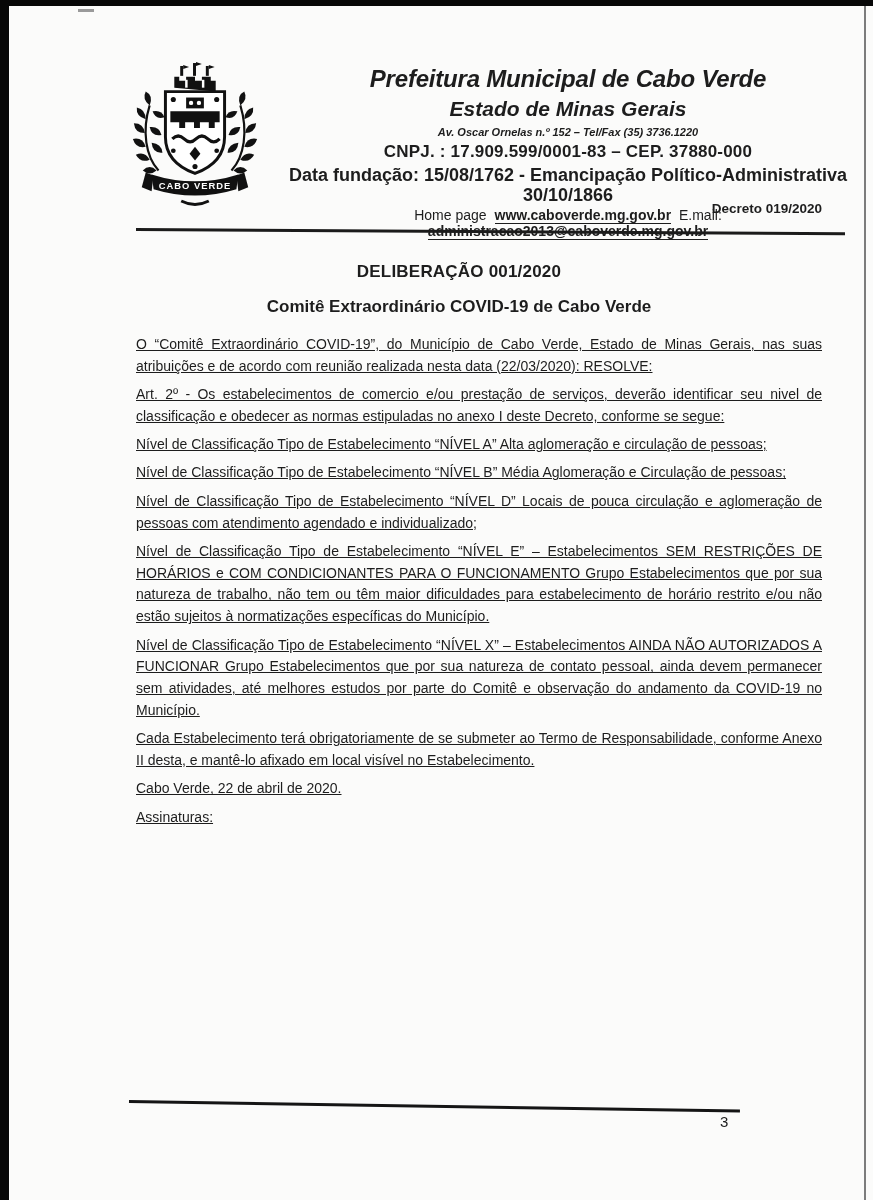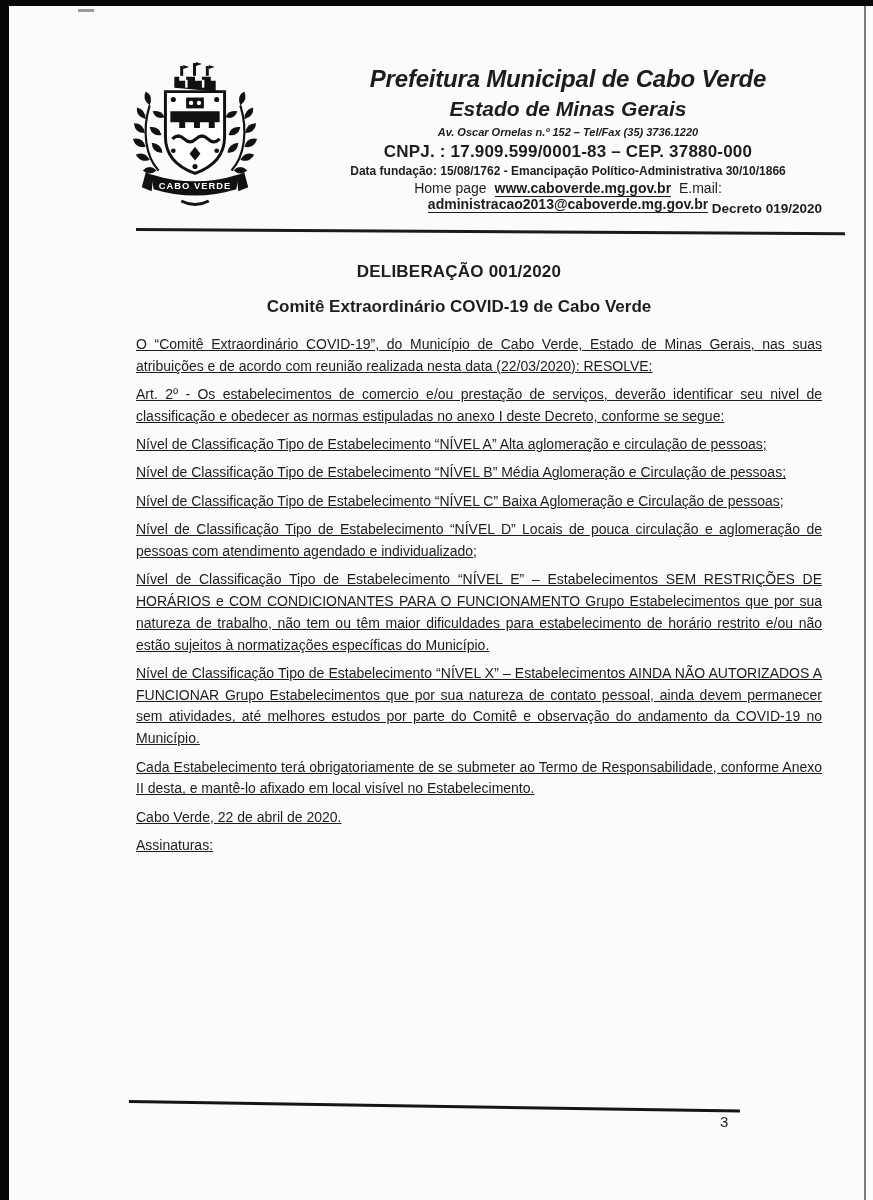--- a/index.html
+++ b/index.html
@@ -14,21 +14,21 @@
   .scan-left{position:absolute;left:0;top:0;width:9px;height:1200px;background:#070707;}
   .scan-right{position:absolute;left:864px;top:6px;width:2px;height:1194px;background:#7c7c7c;}
   .scan-dash{position:absolute;left:78px;top:9px;width:16px;height:3px;background:#9a9a9a;}
   
   .logo{position:absolute;left:126px;top:60px;width:138px;height:148px;}
   .hdr{position:absolute;left:284px;top:66px;width:568px;text-align:center;line-height:1.12;}
   .hdr .org{font-size:24px;font-weight:bold;font-style:italic;letter-spacing:-.2px;}
   .hdr .state{font-size:21px;font-weight:bold;font-style:italic;margin-top:4px;}
   .hdr .addr{font-size:11px;font-weight:bold;font-style:italic;margin-top:6px;}
   .hdr .cnpj{font-size:17px;font-weight:bold;margin-top:3px;letter-spacing:.2px;}
-  .hdr .found{font-size:12px;font-weight:bold;margin-top:4px;}
+  .hdr .found{font-size:18px;font-weight:bold;margin-top:4px;}
   .hdr .home{font-size:14px;margin-top:3px;}
   .hdr .home .lnk{font-weight:bold;border-bottom:1.5px solid #1d1d1d;padding-bottom:0px;}
   .hdr .home .plain{margin:0 4px;}
   .decree-ref{position:absolute;right:51px;top:201px;font-size:13.5px;font-weight:bold;}
   .rule-top{position:absolute;left:136px;top:228px;width:709px;height:3px;background:#1b1b1b;
             transform:rotate(.35deg);transform-origin:left center;}
   
   .content{position:absolute;left:136px;top:262px;width:686px;}
   .doc-title{font-size:17px;font-weight:bold;text-align:center;margin:0 40px 15px 0;letter-spacing:.2px;}
   .doc-subtitle{font-size:17px;font-weight:bold;text-align:center;margin:0 40px 17px 0;}
@@ -119,21 +119,20 @@
 <div class="rule-top"></div>
 
 <div class="content">
   <div class="doc-title">DELIBERAÇÃO 001/2020</div>
   <div class="doc-subtitle">Comitê Extraordinário COVID-19 de Cabo Verde</div>
   <div>
       <p>O “Comitê Extraordinário COVID-19”, do Município de Cabo Verde, Estado de Minas Gerais, nas suas atribuições e de acordo com reunião realizada nesta data (22/03/2020): RESOLVE:</p>
       <p>Art. 2º - Os estabelecimentos de comercio e/ou prestação de serviços, deverão identificar seu nivel de classificação e obedecer as normas estipuladas no anexo I deste Decreto, conforme se segue:</p>
       <p>Nível de Classificação Tipo de Estabelecimento “NÍVEL A” Alta aglomeração e circulação de pessoas;</p>
       <p>Nível de Classificação Tipo de Estabelecimento “NÍVEL B” Média Aglomeração e Circulação de pessoas;</p>
-      <p>Nível de Classificação Tipo de Estabelecimento “NÍVEL C” Baixa Aglomeração e Circulação de pessoas;</p>
       <p>Nível de Classificação Tipo de Estabelecimento “NÍVEL D” Locais de pouca circulação e aglomeração de pessoas com atendimento agendado e individualizado;</p>
       <p>Nível de Classificação Tipo de Estabelecimento “NÍVEL E” – Estabelecimentos SEM RESTRIÇÕES DE HORÁRIOS e COM CONDICIONANTES PARA O FUNCIONAMENTO Grupo Estabelecimentos que por sua natureza de trabalho, não tem ou têm maior dificuldades para estabelecimento de horário restrito e/ou não estão sujeitos à normatizações específicas do Município.</p>
       <p>Nível de Classificação Tipo de Estabelecimento “NÍVEL X” – Estabelecimentos AINDA NÃO AUTORIZADOS A FUNCIONAR Grupo Estabelecimentos que por sua natureza de contato pessoal, ainda devem permanecer sem atividades, até melhores estudos por parte do Comitê e observação do andamento da COVID-19 no Município.</p>
       <p>Cada Estabelecimento terá obrigatoriamente de se submeter ao Termo de Responsabilidade, conforme Anexo II desta, e mantê-lo afixado em local visível no Estabelecimento.</p>
       <p>Cabo Verde, 22 de abril de 2020.</p>
       <p>Assinaturas:</p>
     </div>
 </div>
 
 <div class="rule-bottom"></div>

